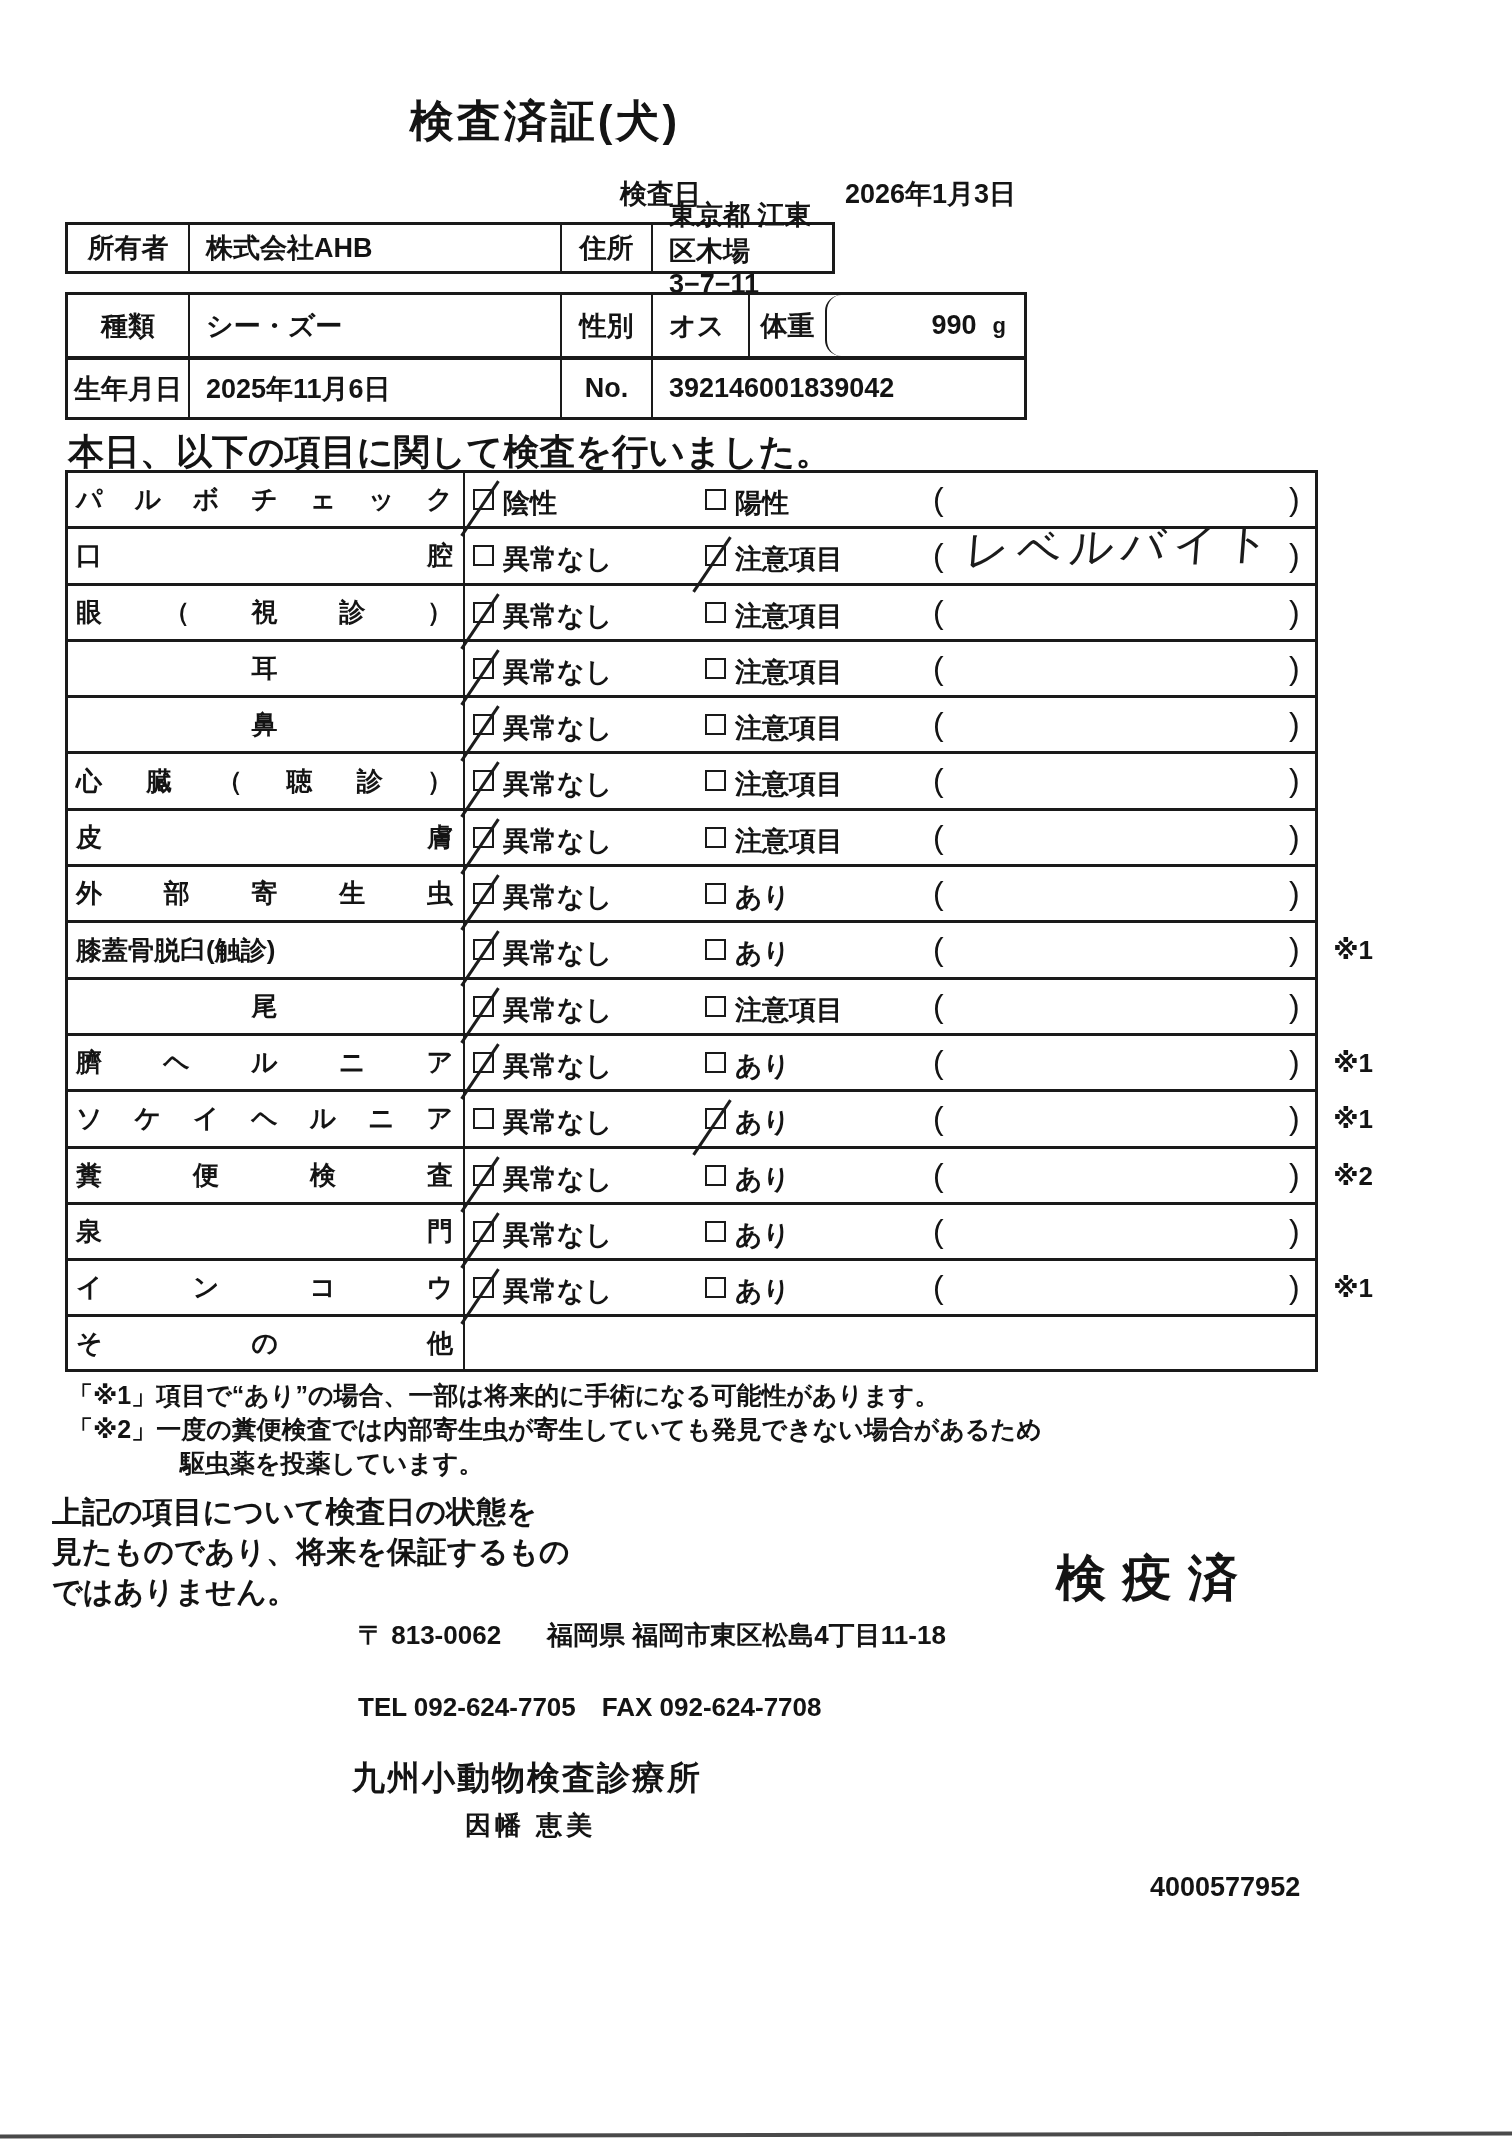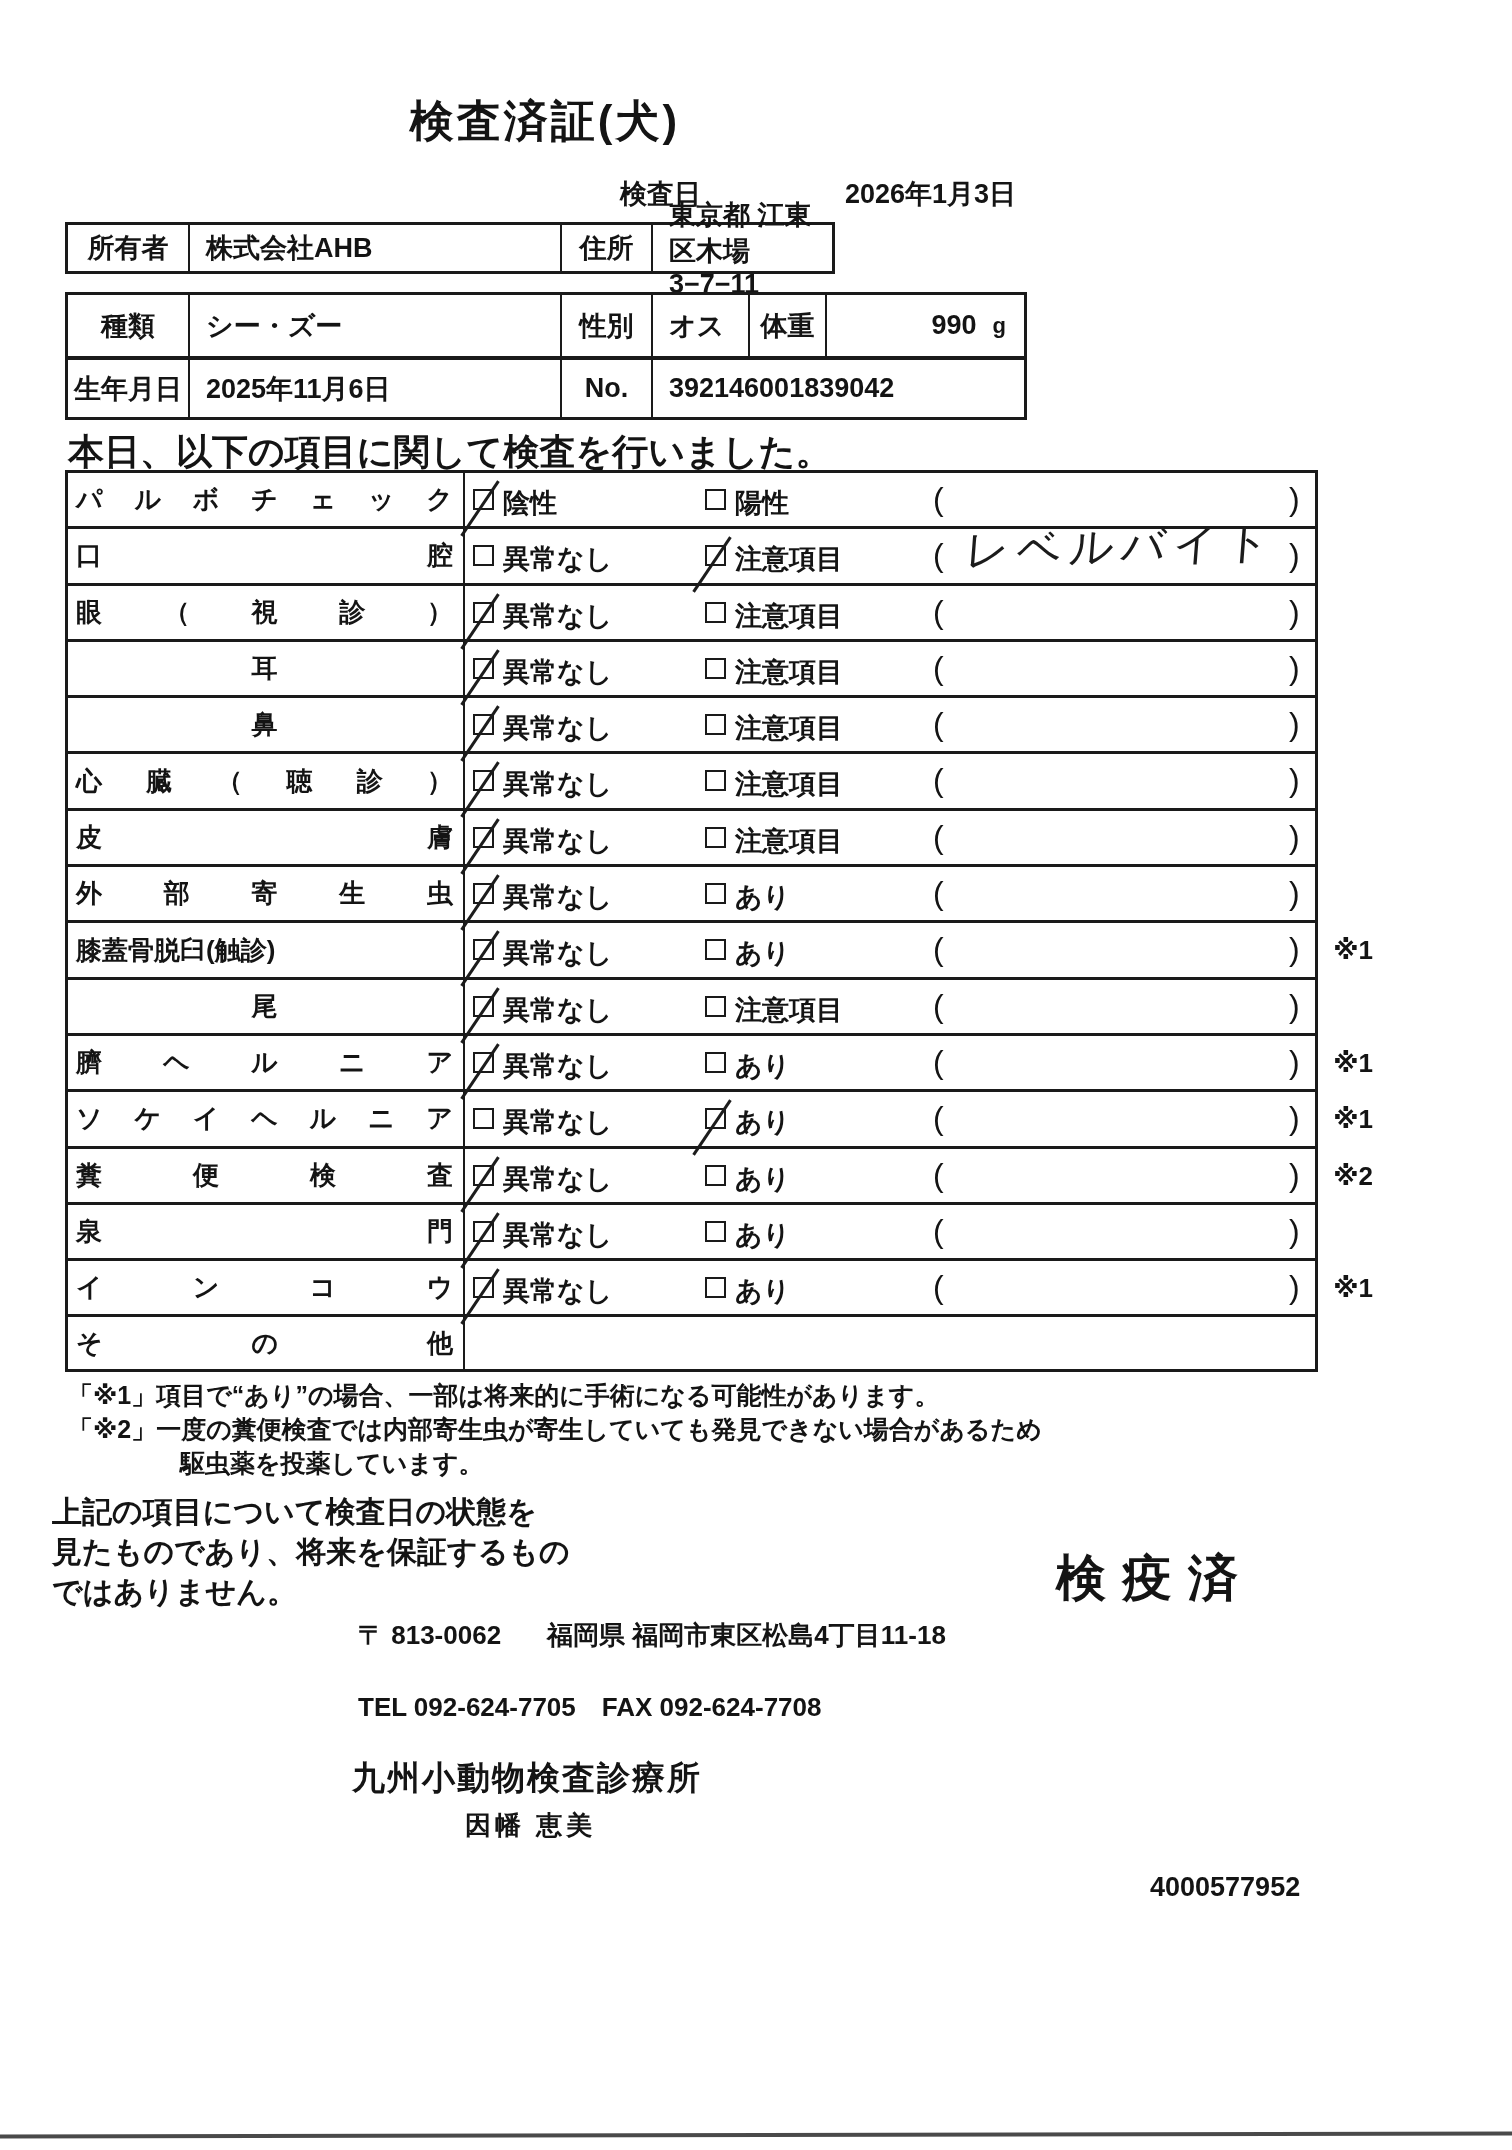--- a/index.html
+++ b/index.html
@@ -29,21 +29,21 @@
   #owner-table{left:65px;top:222px;width:770px;height:52px;}
   #owner-table .trow{height:100%;}
   #pet-table{left:65px;top:292px;width:962px;}
   #pet-table .trow{height:61px;}
   #pet-table .trow + .trow{border-top:4px solid #1a1a1a;}
   .w-label{width:120px;}
   .w-value{width:372px;}
   .w-small{width:91px;}
   .w-sex{width:97px;}
   .w-wt{width:77px;}
-  .w-wtval{flex:1;justify-content:flex-end;padding-right:18px;}
+  .w-wtval{flex:1;justify-content:flex-end;padding-right:18px;border-radius:16px;}
   .w-flex{flex:1;}
   #weight-unit{font-size:22px;margin-left:16px;}
   #intro-line{left:68px;top:428px;font-size:36px;font-weight:600;}
   
   #checklist-table{left:65px;top:470px;width:1253px;border:3px solid #1a1a1a;box-sizing:border-box;background:#fff;}
   .crow{position:relative;display:flex;height:56.3px;box-sizing:border-box;border-bottom:3px solid #1a1a1a;}
   .crow:last-child{border-bottom:none;height:52px;}
   .clabel{width:397px;box-sizing:border-box;border-right:2.5px solid #1a1a1a;
     display:flex;align-items:center;justify-content:space-between;
     padding:0 10px 0 8px;font-size:26px;font-weight:600;white-space:pre;}

